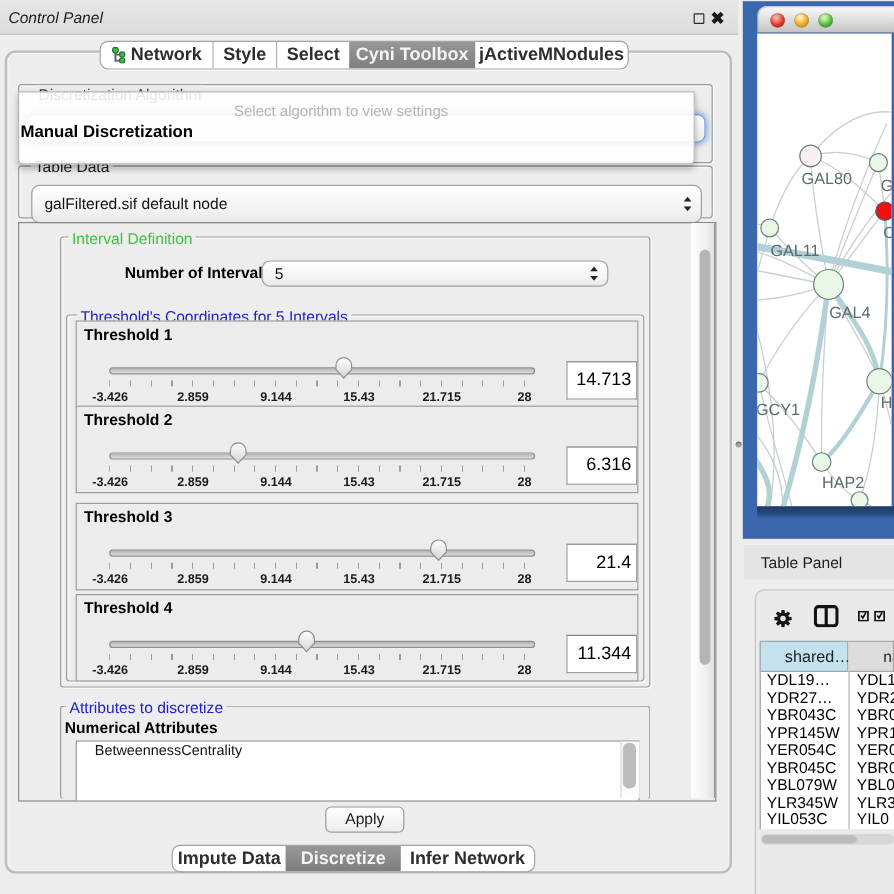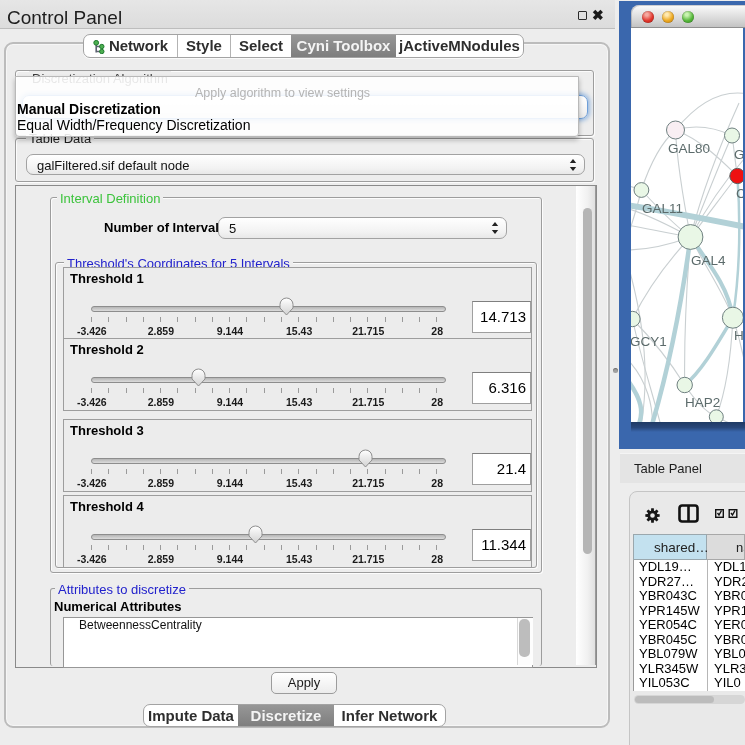--- a/index.html
+++ b/index.html
@@ -2,21 +2,21 @@
 <html><head>
 <meta charset="utf-8">
 <style>
 html,body{margin:0;padding:0;}
 body{width:745px;height:745px;position:relative;overflow:hidden;
   font-family:"Liberation Sans",sans-serif;background:#ededed;}
 .abs{position:absolute;}
 
 #titlebar{left:0;top:0;width:615px;height:28px;
   background:linear-gradient(#e6e6e6,#dcdcdc);border-bottom:1px solid #bdbdbd;}
-#titlebar .t{position:absolute;left:7px;top:7px;font-size:19px;color:#1d1d1d;}
+#titlebar .t{position:absolute;left:7px;top:7px;font-size:13px;color:#1d1d1d;font-style:italic;}
 #icoFloat{left:578px;top:11px;width:7px;height:7px;border:1.8px solid #2c2c2c;border-radius:1px;}
 #icoClose{left:592px;top:7px;font-size:14px;font-weight:bold;color:#1a1a1a;}
 
 .seg{display:inline-block;height:22px;line-height:22px;font-size:15px;font-weight:bold;
   color:#2e2e2e;text-align:center;vertical-align:top;box-sizing:border-box;}
 #toptabs{left:83px;top:34px;height:22px;z-index:6;background:#fff;border:1px solid #a3a3a3;
   border-radius:7px;overflow:hidden;font-size:0;box-shadow:0 1px 0 rgba(255,255,255,.7);}
 .seg.sel{background:linear-gradient(#979797,#7e7e7e);color:#f4f4f4;}
 .seg.dv{border-left:1px solid #b3b3b3;}
 
@@ -102,21 +102,21 @@
       </svg>Network</span><span class="seg dv" style="width:53px;">Style</span><span class="seg dv" style="width:61px;">Select</span><span class="seg sel" style="width:105px;">Cyni Toolbox</span><span class="seg" style="width:127px;">jActiveMNodules</span></div>
 
 <div id="outer" class="abs"></div>
 
 <div class="abs grp" style="left:15px;top:70px;width:577px;height:64px;"></div>
 <div class="gtitle" style="left:29px;top:71px;color:#3a3a3a;">Discretization Algorithm</div>
 <div class="abs combo" style="left:22px;top:95px;width:566px;height:24px;border-color:#6f9fd8;box-shadow:0 0 4px 2px rgba(82,142,214,0.55);"></div>
 
 <div class="abs grp" style="left:15px;top:138px;width:577px;height:42px;"></div>
 <div class="gtitle" style="left:26px;top:131px;color:#1d1d1d;">Table Data</div>
-<div class="abs combo" style="left:26px;top:154px;width:559px;height:21px;">
+<div class="abs combo" style="left:26px;top:154px;width:559px;height:32px;">
   <span class="cv">galFiltered.sif default node</span>
   <svg class="arr" viewBox="0 0 8 12">
       <path d="M4 0 L7.2 4 H0.8 Z" fill="#222"></path>
       <path d="M4 12 L7.2 8 H0.8 Z" fill="#222"></path>
     </svg>
 </div>
 
 <div id="scrollpane" class="abs"></div>
 <div id="vtrack" class="abs"></div>
 <div id="vthumb" class="abs"></div>
@@ -235,23 +235,22 @@
   <div>BetweennessCentrality</div>
 </div>
 <div class="abs" style="left:517px;top:618px;width:15px;height:47px;background:#fdfdfd;border-left:1px solid #d8d8d8;"></div>
 <div class="abs" style="left:519px;top:619px;width:11px;height:38px;background:#bdbdbd;border-radius:5px;"></div>
 
 <div id="apply" class="abs">Apply</div>
 
 <div id="bottabs" class="abs"><span class="seg" style="width:94px;">Impute Data</span><span class="seg sel" style="width:96px;">Discretize Data</span><span class="seg" style="width:111px;">Infer Network</span></div>
 
 <div id="popup" class="abs">
-  <div class="hint">Apply algorithm to view settings</div>
+  <div class="hint">Select algorithm to view settings</div>
   <div class="it1">Manual Discretization</div>
-  <div class="it2">Equal Width/Frequency Discretization</div>
 </div>
 
 <div class="abs" style="left:613px;top:368px;width:5px;height:5px;border-radius:50%;background:#a2a2a2;box-shadow:inset 0 1px 1px rgba(0,0,0,.35);"></div>
 <div id="bluezone" class="abs"></div>
 <div id="wtitle" class="abs"></div>
 <div class="mbtn abs" style="left:641.5px;background:radial-gradient(circle at 40% 30%,#f5a9a0 12%,#e2382e 55%,#b41a12);box-shadow:inset 0 0 1px rgba(0,0,0,.5);"></div>
 <div class="mbtn abs" style="left:661.5px;background:radial-gradient(circle at 40% 30%,#ffe9b0 12%,#eda921 55%,#c27d10);box-shadow:inset 0 0 1px rgba(0,0,0,.5);"></div>
 <div class="mbtn abs" style="left:681.5px;background:radial-gradient(circle at 40% 30%,#c9f3b0 12%,#58b83c 55%,#2f8c1e);box-shadow:inset 0 0 1px rgba(0,0,0,.5);"></div>
 <div id="canvas" class="abs">
 <svg width="114" height="394" viewBox="0 0 114 394" style="position:absolute;left:0;top:0;">

